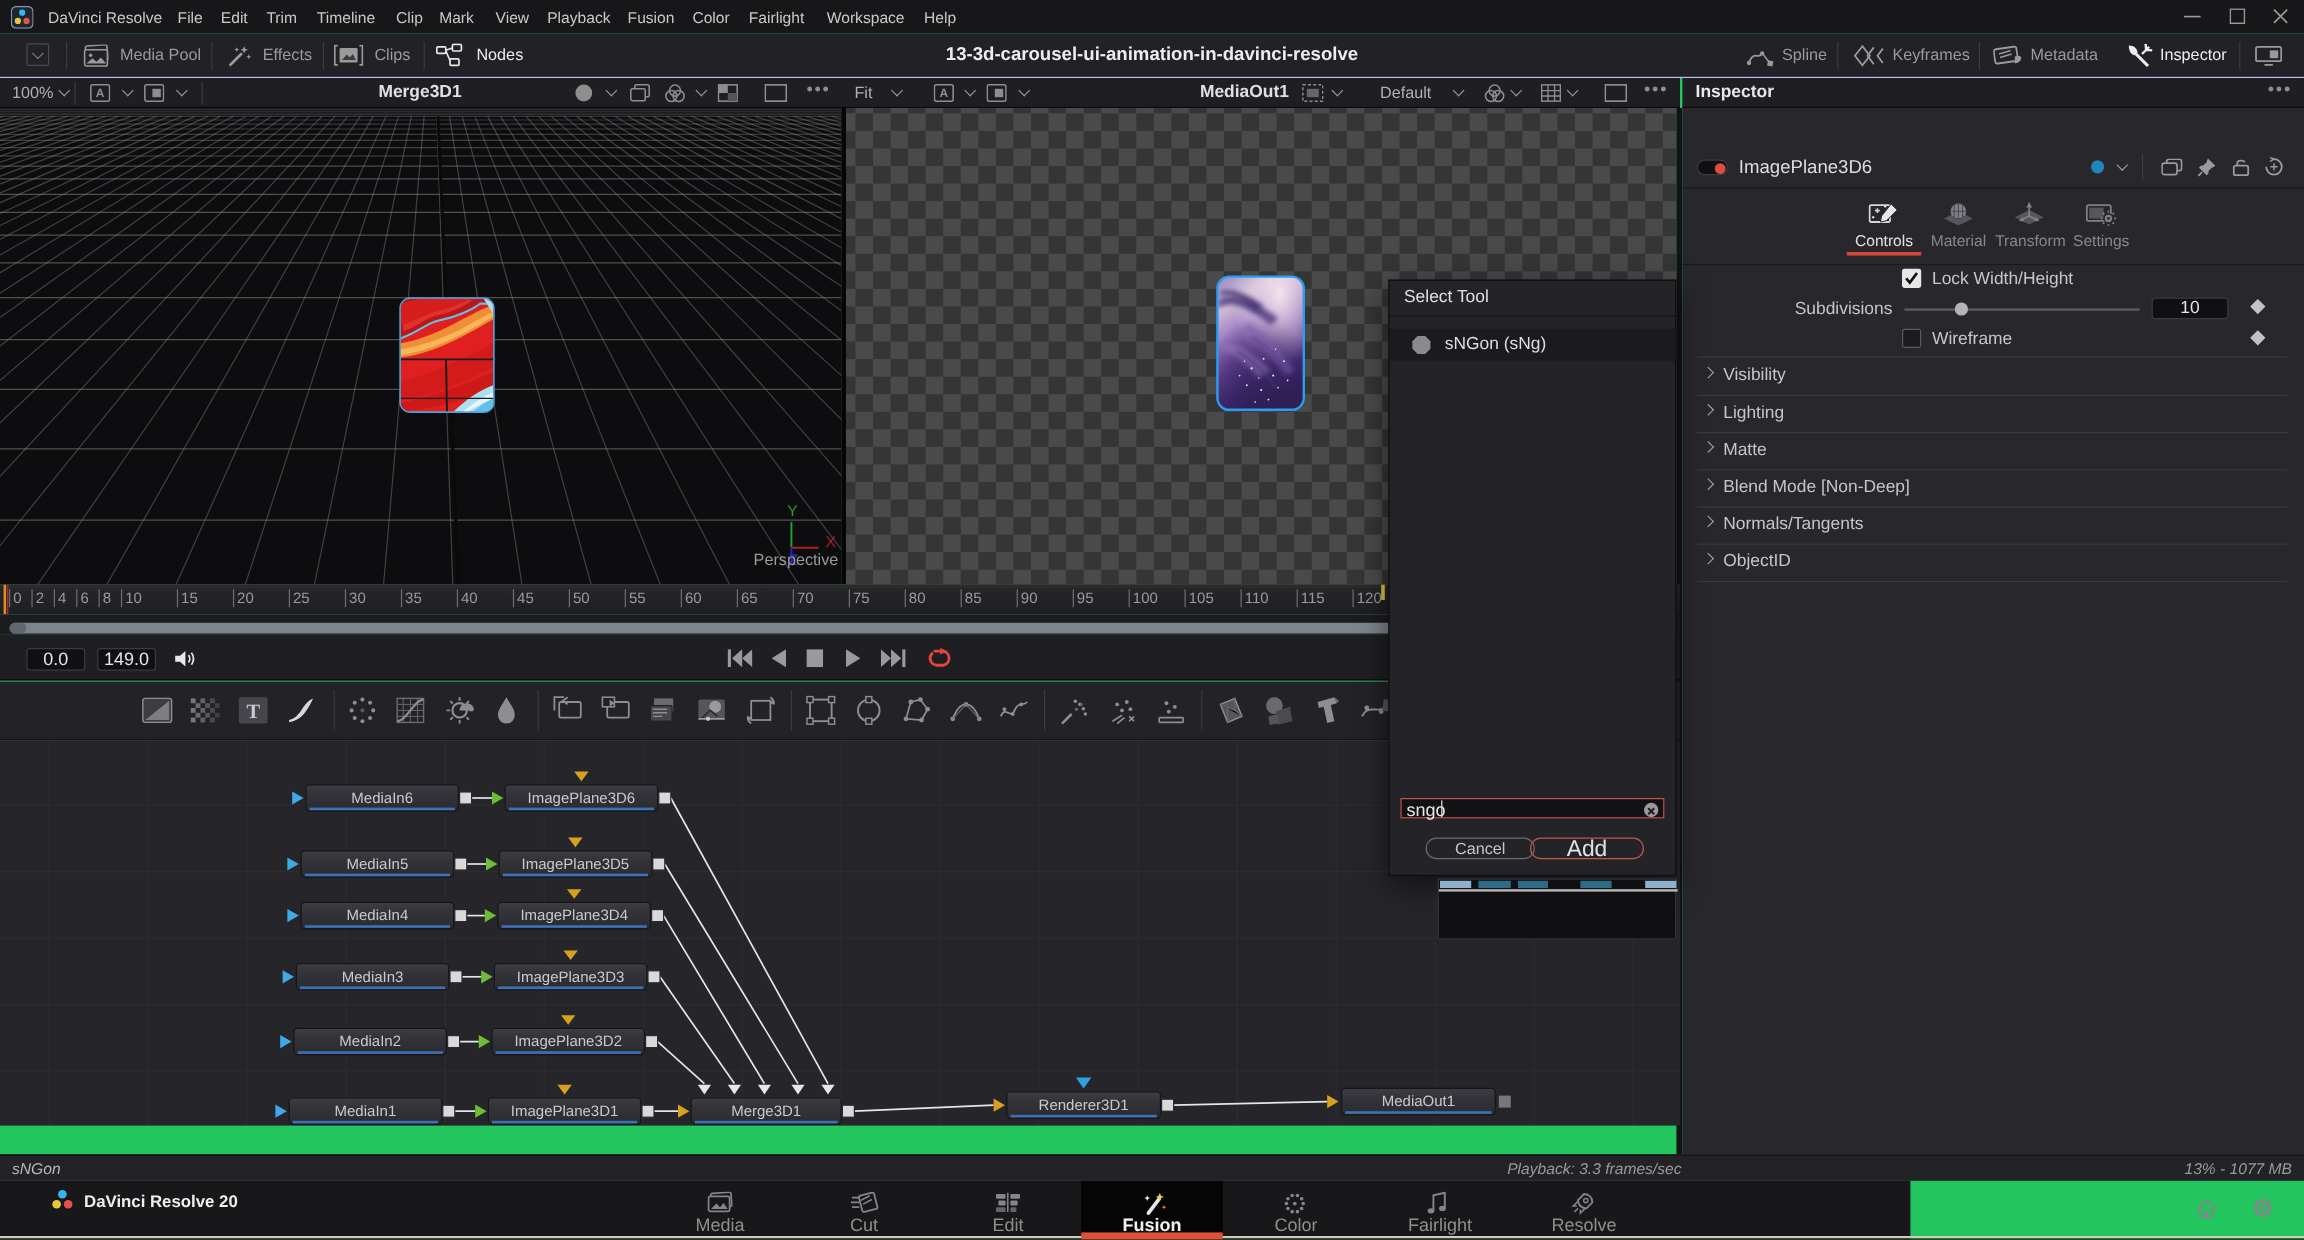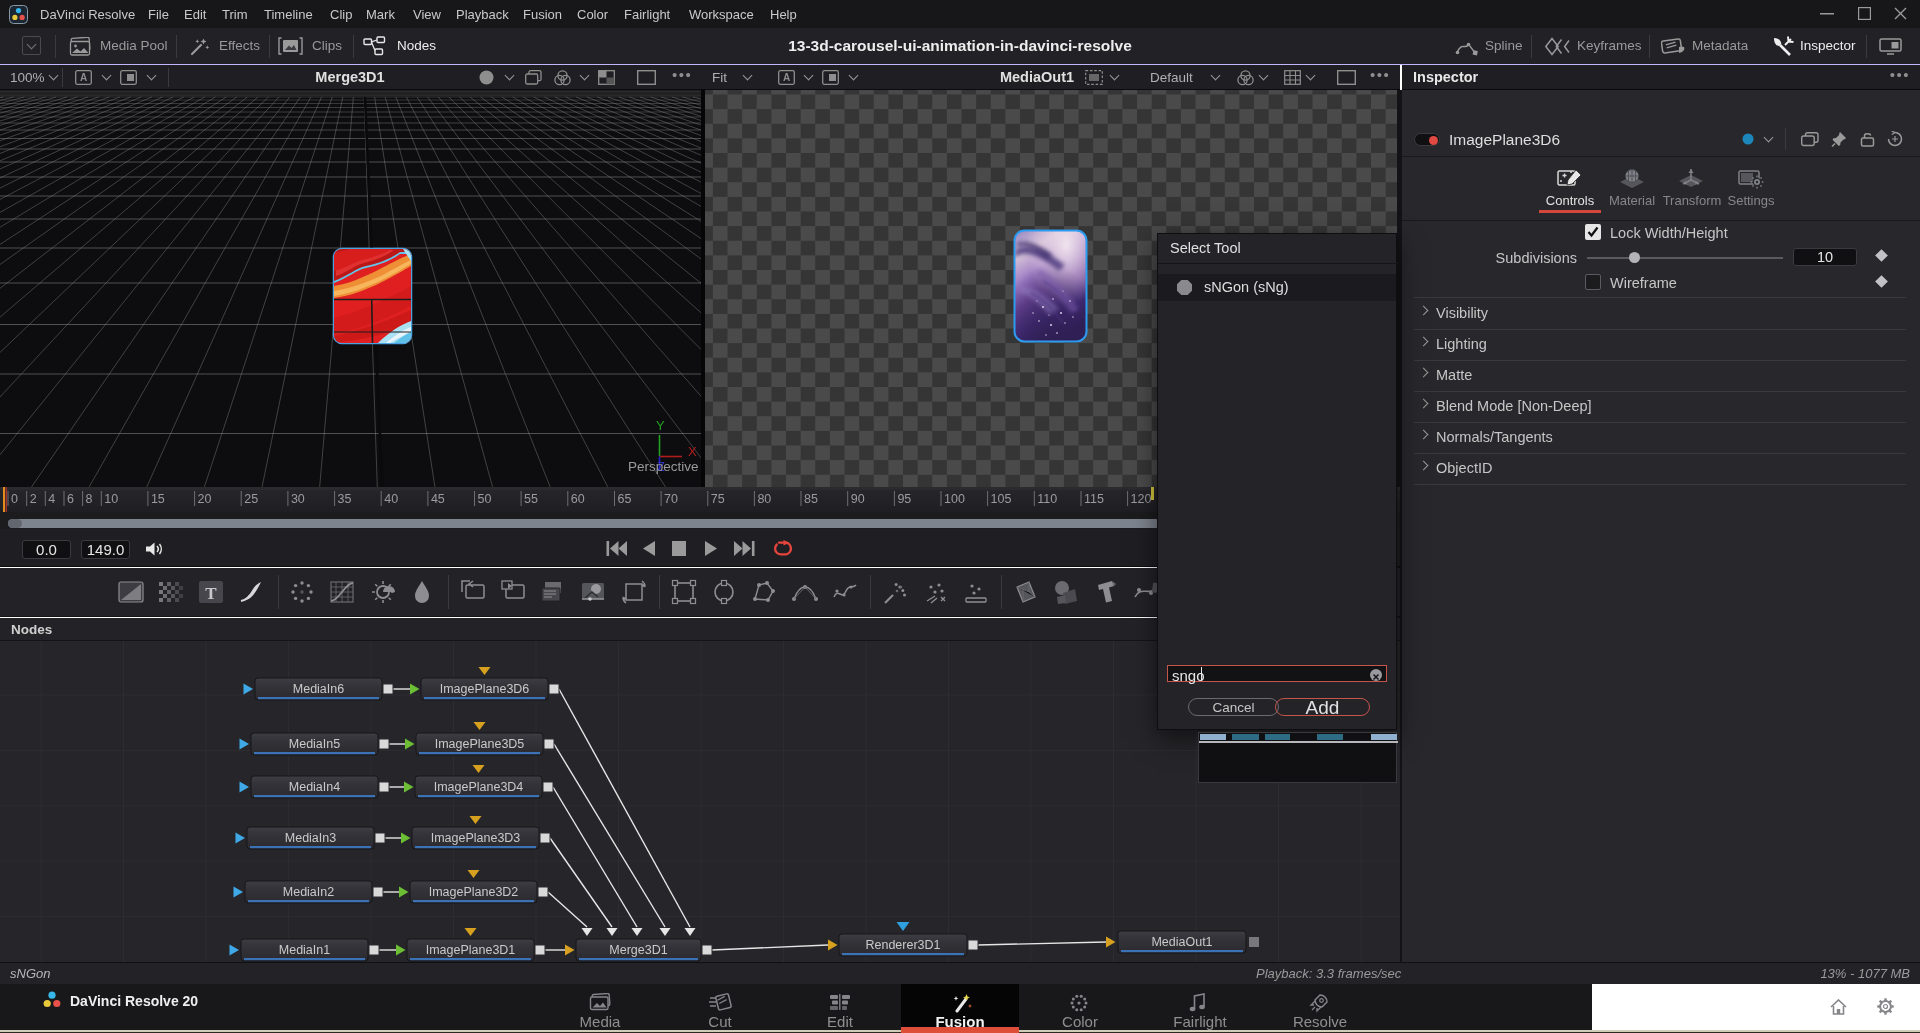--- a/index.html
+++ b/index.html
@@ -1,18 +1,18 @@
 <!DOCTYPE html>
 <html><head><meta charset="utf-8">
 <style>
 *{margin:0;padding:0;box-sizing:border-box;}
 html,body{width:1920px;height:1033px;overflow:hidden;background:#0c0c0e;}
 body{font-family:"Liberation Sans",sans-serif;-webkit-font-smoothing:antialiased;}
 .abs{position:absolute;}
-#root{position:relative;width:1920px;height:1033px;background:#ffffff;}
+#root{position:relative;width:1920px;height:1033px;background:#22c55e;}
 
 #menubar{left:0;top:0;width:1920px;height:28px;background:#17171a;color:#c9c9c9;font-size:13px;}
 #menubar .mi{position:absolute;top:7px;}
 
 #toolbar{left:0;top:28px;width:1920px;height:37px;background:#212126;border-bottom:1px solid #c4b5fd;color:#9a9a9a;font-size:13.5px;}
 .tdiv{position:absolute;top:7px;width:1px;height:23px;background:#3a3a3f;}
 
 #vheader{left:0;top:65px;width:1400px;height:25px;background:#1f1f23;border-bottom:1px solid #0b0b0d;color:#b0b0b0;font-size:13px;}
 #inshead{left:1402px;top:65px;width:518px;height:25px;background:#1f1f23;border-bottom:1px solid #0b0b0d;color:#e8e8e8;}
 .vlab{color:#e0e0e0;font-weight:bold;font-size:14.5px;}
@@ -24,21 +24,21 @@
  background-size:29.26px 29.26px;background-position:7.9px 4.5px;}
 #insdiv{left:1397px;top:90px;width:5px;height:872px;background:#131316;}
 #inspector{left:1402px;top:90px;width:518px;height:872px;background:#28282c;color:#c8c8c8;overflow:hidden;}
 
 #ruler{left:0;top:487px;width:1400px;height:25px;background:linear-gradient(#27272b,#1f1f23);}
 #scrollrow{left:0;top:512px;width:1400px;height:17px;background:#1c1c1f;}
 #scrollbar{left:8px;top:7px;width:1152px;height:9px;background:#7e848e;border-radius:5px;}
 #transport{left:0;top:529px;width:1400px;height:38px;background:#1f1f23;border-bottom:1px solid #0c0c0e;}
 #fxbar{left:0;top:568px;width:1400px;height:49px;background:#232327;border-bottom:1px solid #151518;}
 #nodeshead{left:0;top:618px;width:1400px;height:23px;background:#232327;border-bottom:1px solid #141417;color:#d0d0d0;font-size:13.5px;font-weight:bold;}
-#nodegraph{left:0;top:641px;width:1400px;height:321px;background:#26262a;overflow:hidden;}
+#nodegraph{left:0;top:617px;width:1400px;height:321px;background:#26262a;overflow:hidden;}
 
 #statusbar{left:0;top:962px;width:1920px;height:22px;background:#232327;border-top:1px solid #101013;color:#9a9a9a;font-size:13px;font-style:italic;}
 #appbar{left:0;top:984px;width:1592px;height:49px;background:#18181b;}
 .page{position:absolute;top:0;width:120px;height:47px;text-align:center;color:#8f8f8f;font-size:15px;}
 .page .pl{position:absolute;left:0;right:0;top:29px;}
 .page svg{position:absolute;left:50%;margin-left:-11px;top:5px;}
 
 #dialog{left:1157px;top:233px;width:240px;height:497px;background:#232328;border:1px solid #0e0e10;box-shadow:0 8px 24px rgba(0,0,0,.55);color:#d6d6d6;}
 
 .vbox{position:absolute;background:#101013;border:1px solid #3a3a3f;border-radius:3px;color:#e6e6e6;text-align:center;font-size:14.5px;}

